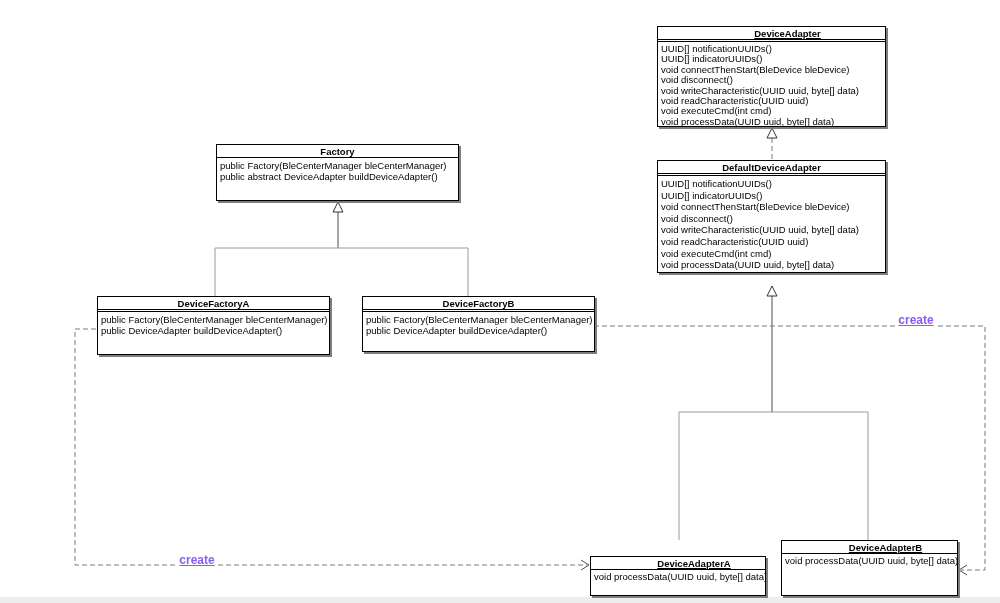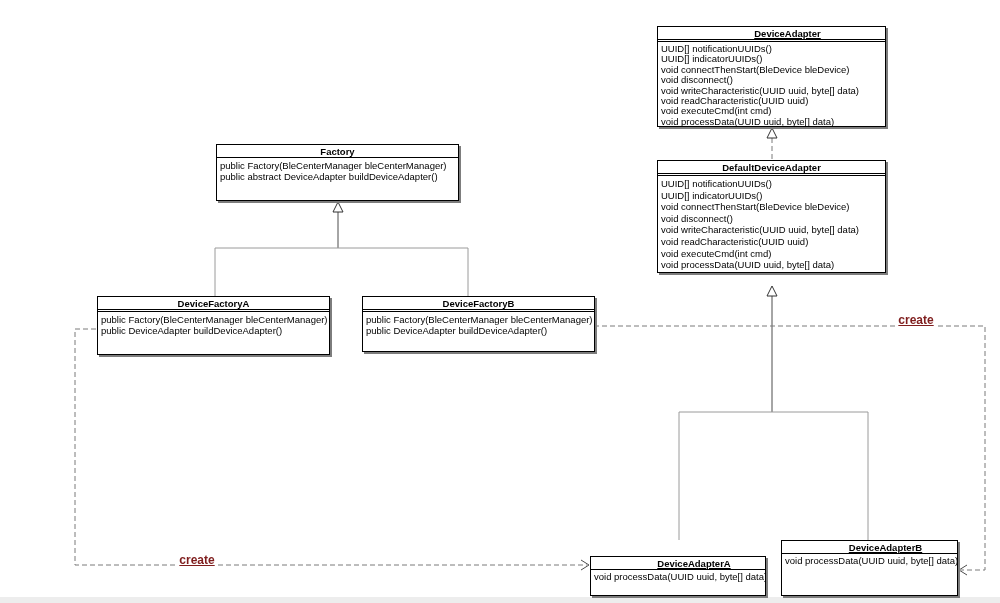--- a/index.html
+++ b/index.html
@@ -61,21 +61,21 @@
   #box-device-adapter-b      { left:781px; top:540px; width:177px; height:56px; }
 
   .create-label {
     position:absolute;
     transform:translate(-50%,-50%);
     background:#ffffff;
     padding:0 3px;
     font-size:12px;
     font-weight:bold;
     text-decoration:underline;
-    color:#7f1d1d;
+    color:#8b5cf6;
     z-index:3;
     white-space:nowrap;
   }
   #create-right { left:916px; top:320px; }
   #create-left  { left:197px; top:560px; }
 
   .trunk  { stroke:#4d4d4d; stroke-width:1; fill:none; }
   .branch { stroke:#9a9a9a; stroke-width:1; fill:none; }
   .dash   { stroke:#7a7a7a; stroke-width:1; fill:none; stroke-dasharray:5,3; }
   .tri    { fill:#ffffff; stroke:#333333; stroke-width:1; }

